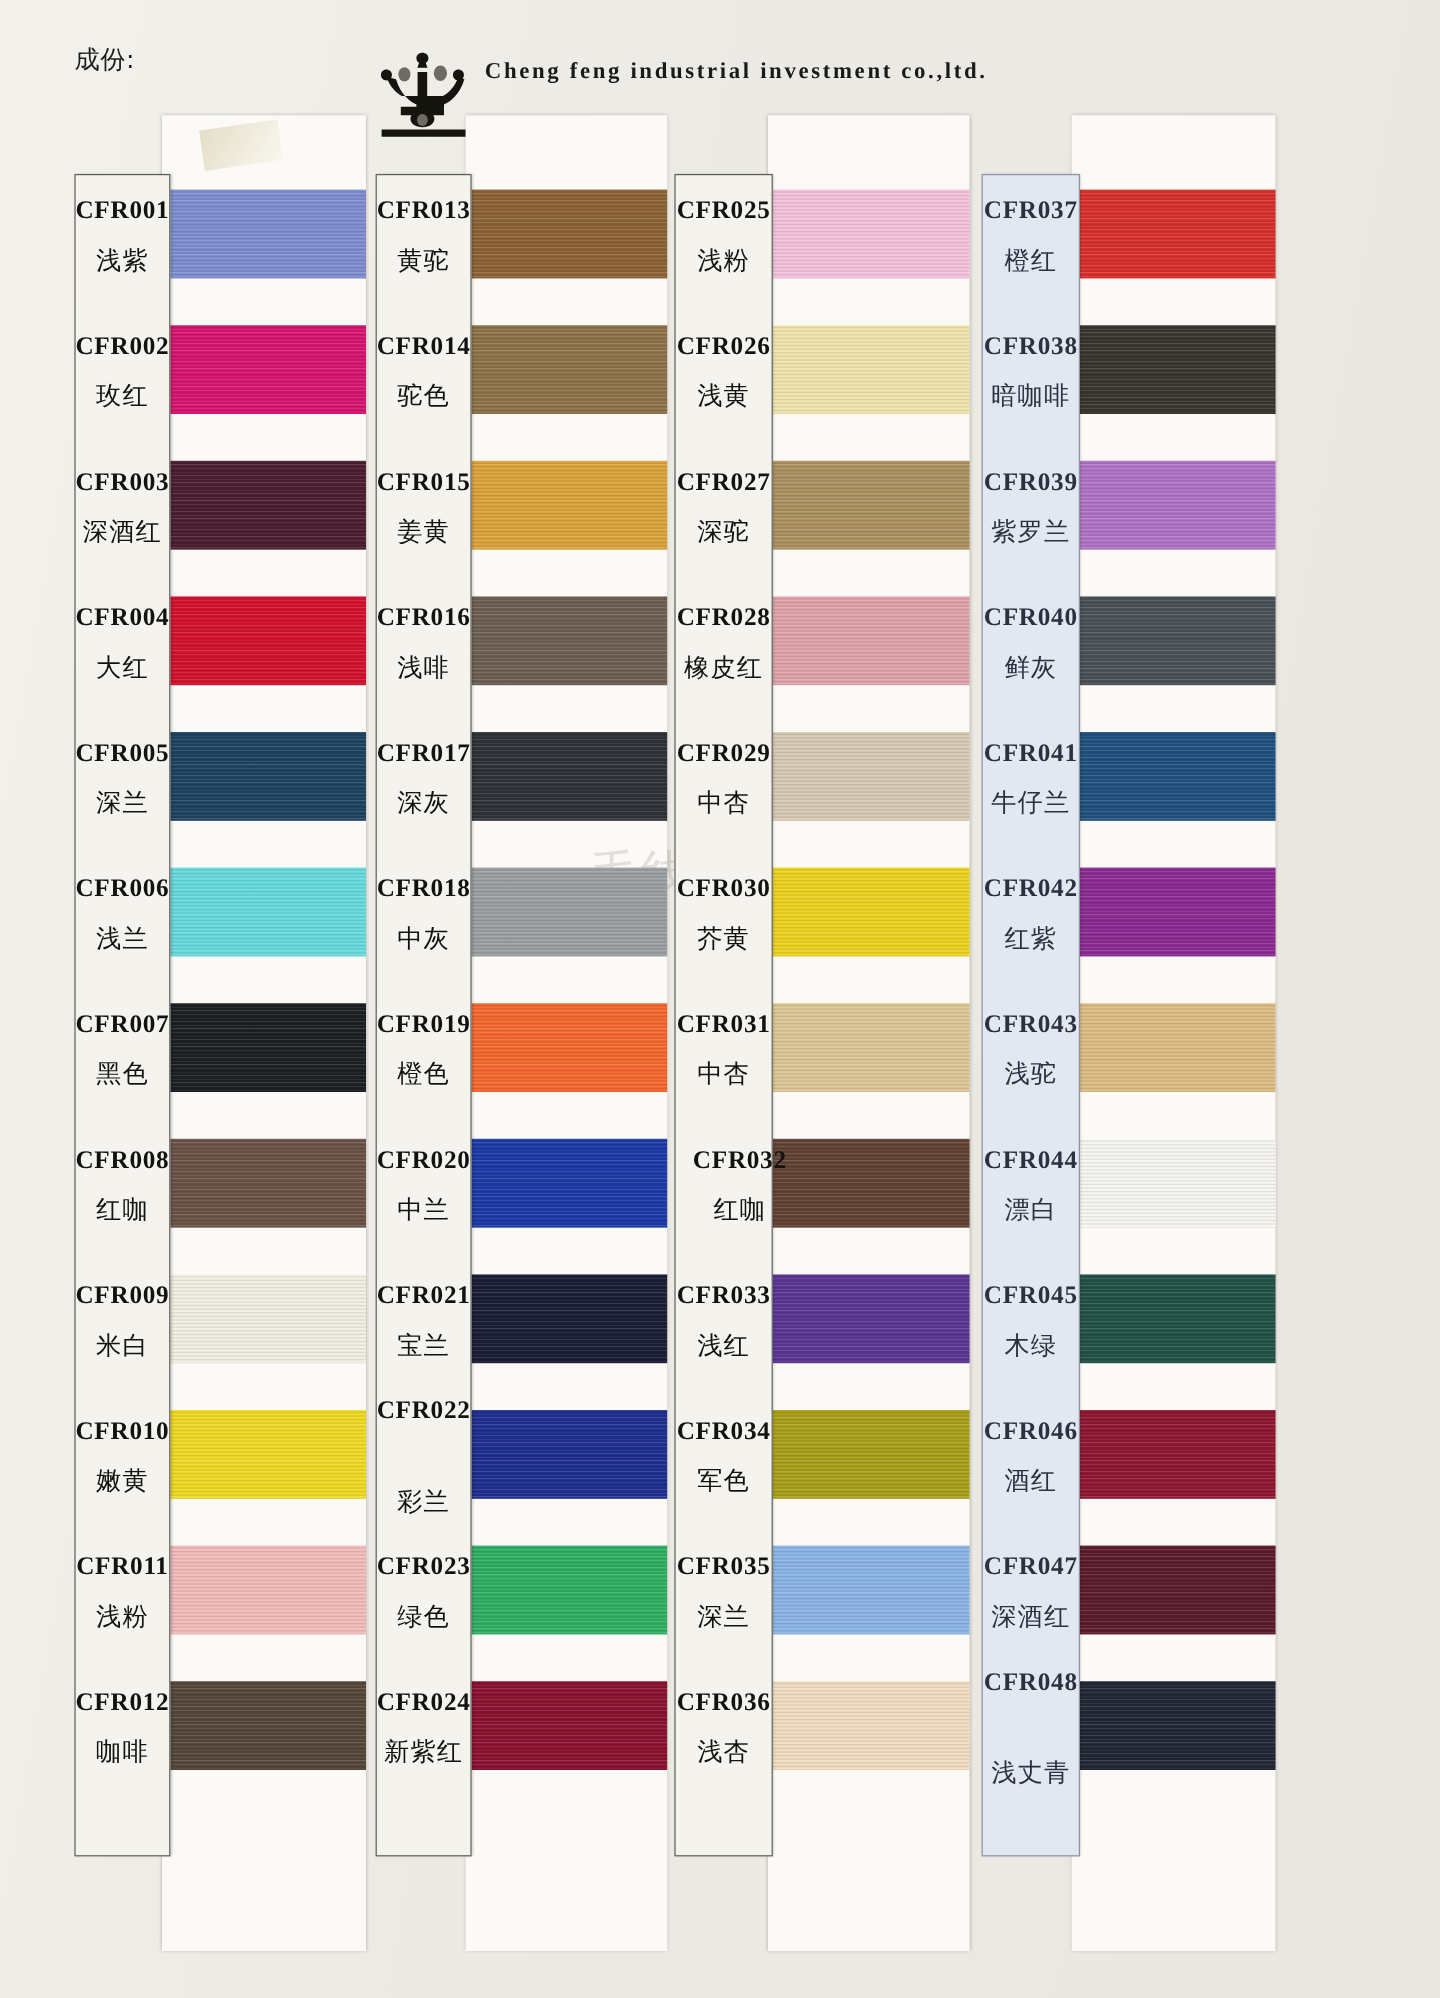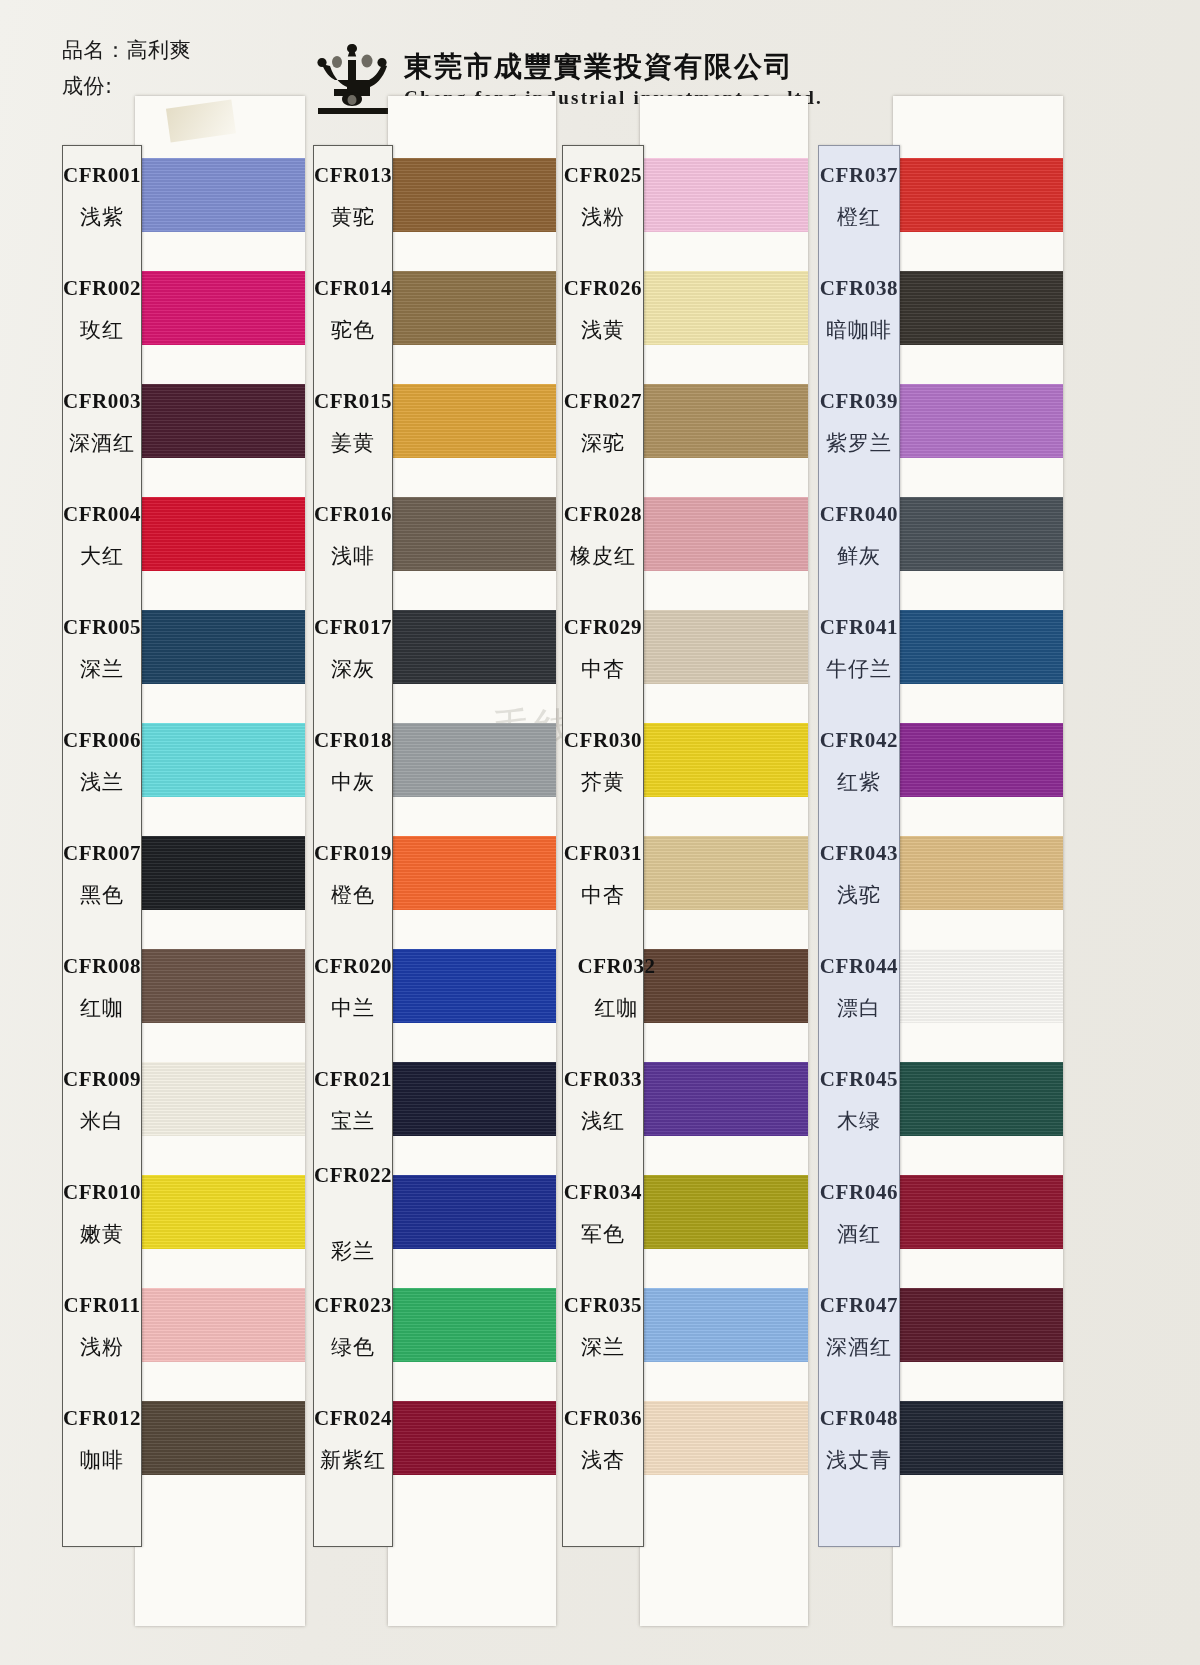--- a/index.html
+++ b/index.html
@@ -115,21 +115,20 @@
   }
 </style>
 </head>
 <body>
 
 <div id="sheet"></div>
 
 <div id="watermark">毛线100</div>
 
 <div id="header-info">
-  <div>品名：高利爽</div>
   <div>成份:</div>
 </div>
 
 <div id="brand">
   <svg id="brand-logo" viewBox="0 0 84 74">
     <g fill="#15140f">
       <path d="M40 2 c3 0 5 2 5 4.5 0 1.6-.9 3-2.2 3.8 l1.4 4.2 h-8.4 l1.4-4.2 C35.9 9.5 35 8.1 35 6.5 35 4 37 2 40 2z"></path>
       <path d="M10 16 c2.6 0 4.6 2 4.6 4.5 0 2.5-2 4.5-4.6 4.5 -2.6 0-4.6-2-4.6-4.5 C5.4 18 7.4 16 10 16z"></path>
       <path d="M70 16 c2.6 0 4.6 2 4.6 4.5 0 2.5-2 4.5-4.6 4.5 -2.6 0-4.6-2-4.6-4.5 C65.4 18 67.4 16 70 16z"></path>
       <path d="M10 22 c3 9 9 14 13 16 h34 c4-2 10-7 13-16 l5 2 c-4 13-12 19-17 21 v5 h-23 v-5 C30 43 22 37 18 24z"></path>
@@ -138,21 +137,20 @@
       <path d="M6 66 h72 v6 h-72z"></path>
       <path d="M36 18 h8 v26 h-8z"></path>
     </g>
     <g fill="#6e6b62">
       <ellipse cx="25" cy="20" rx="5" ry="6"></ellipse>
       <ellipse cx="55" cy="19" rx="5.5" ry="6.5"></ellipse>
       <ellipse cx="40" cy="58" rx="4.5" ry="5"></ellipse>
     </g>
   </svg>
   <div id="brand-text">
-    <div id="brand-cn">東莞市成豐實業投資有限公司</div>
     <div id="brand-en">Cheng feng industrial investment co.,ltd.</div>
   </div>
 </div>
 
 <div id="tape"></div>
 
 <div id="columns-root">
     <div class="column">
       <div class="card" style="left: 135px; top: 96px; width: 170px; height: 1530px;"></div>
       <div class="swatch" title="CFR001 浅紫" style="left: 135px; top: 158px; width: 170px; height: 74px; background: rgb(127, 142, 208);"></div>
@@ -400,19 +398,19 @@
           <div class="label-name">木绿</div>
         </div>
         <div class="label-cell" style="top: 1018px; height: 98px;">
           <div class="label-code">CFR046</div>
           <div class="label-name">酒红</div>
         </div>
         <div class="label-cell" style="top: 1131px; height: 98px;">
           <div class="label-code">CFR047</div>
           <div class="label-name">深酒红</div>
         </div>
-        <div class="label-cell" style="top: 1244px; height: 98px;">
+        <div class="label-cell" style="top: 1244px; height: 98px; justify-content: space-between;">
           <div class="label-code">CFR048</div>
           <div class="label-name">浅丈青</div>
         </div>
       </div>
     </div>
   </div>
 
 </body></html>

